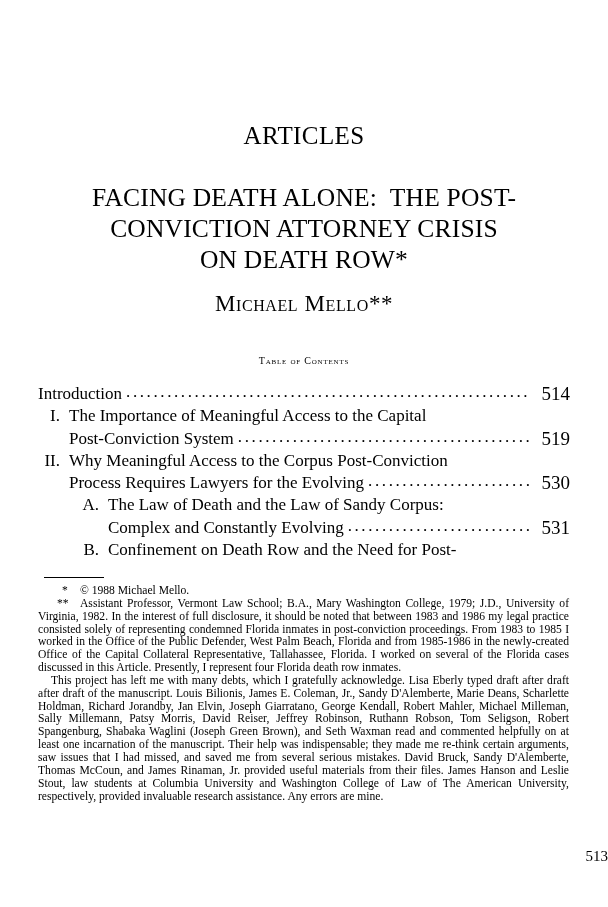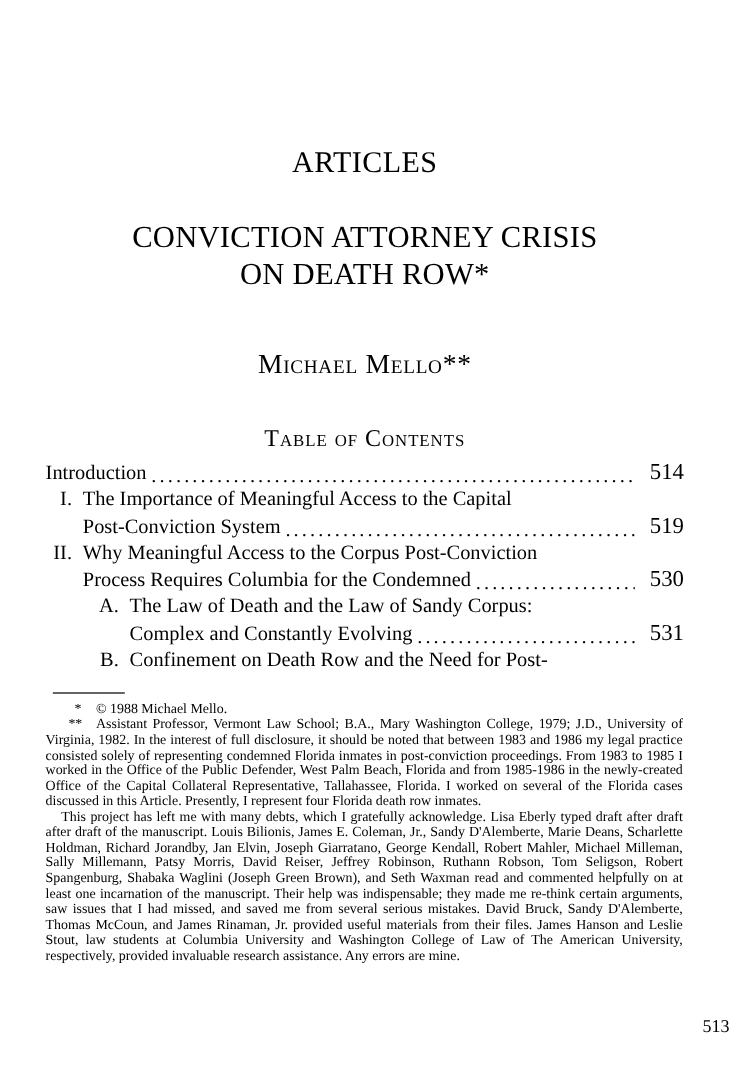--- a/index.html
+++ b/index.html
@@ -57,21 +57,21 @@
     font-variant: small-caps;
     letter-spacing: 0.6px;
   }
 
   .toc-heading {
     position: absolute;
     top: 355px;
     left: 0;
     width: 608px;
     text-align: center;
-    font-size: 20px;
+    font-size: 10px;
     font-variant: small-caps;
     letter-spacing: 0.8px;
   }
 
   
   .toc {
     position: absolute;
     top: 383px;
     left: 38px;
     width: 532px;
@@ -93,21 +93,21 @@
   .toc-num.lvl1 { width: 31px; }
   .toc-num.lvl2 { width: 70px; }
 
   .toc-text {
     flex: 1 1 auto;
     min-width: 0;
     position: relative;
   }
   .toc-line {
     display: flex;
-    align-items: flex-end;
+    align-items: flex-start;
     width: 100%;
   }
   .toc-label { flex: 0 0 auto; white-space: pre; }
   .toc-dots {
     flex: 1 1 auto;
     overflow: hidden;
     white-space: nowrap;
     margin: 0 1px 0 4px;
     font-size: 17px;
     letter-spacing: 2.6px;
@@ -170,20 +170,21 @@
   }
 </style>
 </head>
 <body>
 
 <div class="page">
 
   <div class="articles-heading">ARTICLES</div>
 
   <div class="doc-title">
+    <span class="tline">FACING DEATH ALONE:  THE POST-</span>
     <span class="tline">CONVICTION ATTORNEY CRISIS</span>
     <span class="tline">ON DEATH ROW*</span>
   </div>
 
   <div class="author-line">Michael Mello**</div>
 
   <div class="toc-heading">Table of Contents</div>
 
   <div class="toc">
 
@@ -216,21 +217,21 @@
 
     <div class="toc-row">
       <div class="toc-num lvl1">II.</div>
       <div class="toc-text">
         <div class="toc-line">
           <span class="toc-label">Why Meaningful Access to the Corpus Post-Conviction</span>
           <span class="toc-dots none"></span>
           <span class="toc-page blank"></span>
         </div>
         <div class="toc-line">
-          <span class="toc-label">Process Requires Columbia for the Condemned</span>
+          <span class="toc-label">Process Requires Lawyers for the Evolving</span>
           <span class="toc-dots"></span>
           <span class="toc-page">530</span>
         </div>
       </div>
     </div>
 
     <div class="toc-row">
       <div class="toc-num lvl2">A.</div>
       <div class="toc-text">
         <div class="toc-line">

